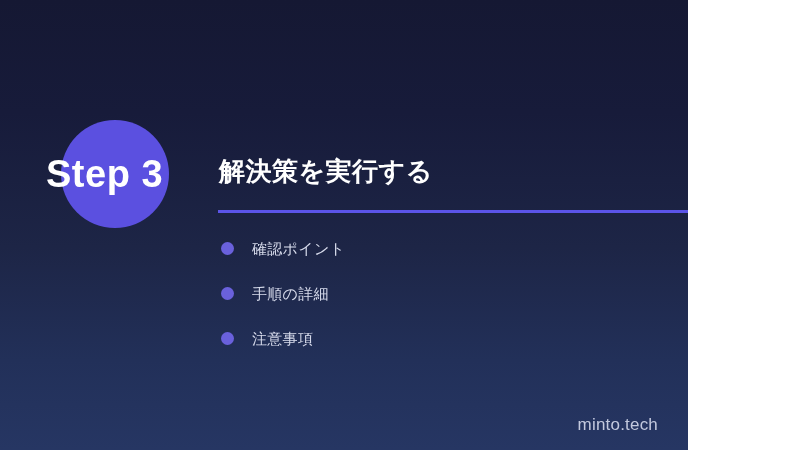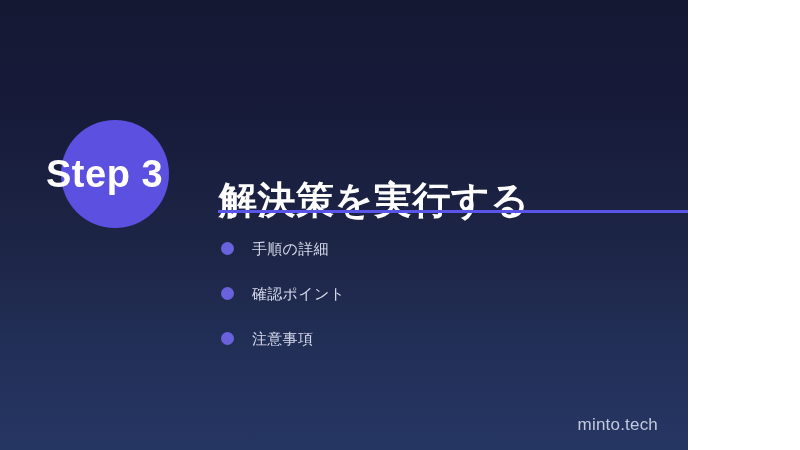--- a/index.html
+++ b/index.html
@@ -42,27 +42,26 @@
     letter-spacing: 0.5px;
     white-space: nowrap;
     line-height: 44px;
   }
 
   
   #slide-title {
     position: absolute;
     left: 219px;
     top: 145px;
-    font-size: 38px;
+    font-size: 26px;
     font-weight: bold;
     color: #ffffff;
     white-space: nowrap;
     line-height: 52px;
     letter-spacing: 0.5px;
-    margin-top: 29px;
   }
 
   #title-divider {
     position: absolute;
     left: 218px;
     top: 210px;
     width: 484px;
     height: 3px;
     background: #5b54e8;
   }
@@ -122,26 +121,26 @@
   <div id="step-label">Step 3</div>
 
   <div id="slide-title">解決策を実行する</div>
 
   <div id="title-divider"></div>
 
   <div id="bullet-list">
 
     <div class="bullet-row">
       <span class="bullet-dot"></span>
-      <span class="bullet-label">手順の詳細</span>
+      <span class="bullet-label">確認ポイント</span>
     </div>
 
     <div class="bullet-row">
       <span class="bullet-dot"></span>
-      <span class="bullet-label">確認ポイント</span>
+      <span class="bullet-label">手順の詳細</span>
     </div>
 
     <div class="bullet-row">
       <span class="bullet-dot"></span>
       <span class="bullet-label">注意事項</span>
     </div>
 
   </div>
 
   <div id="footer-brand">minto.tech</div>

